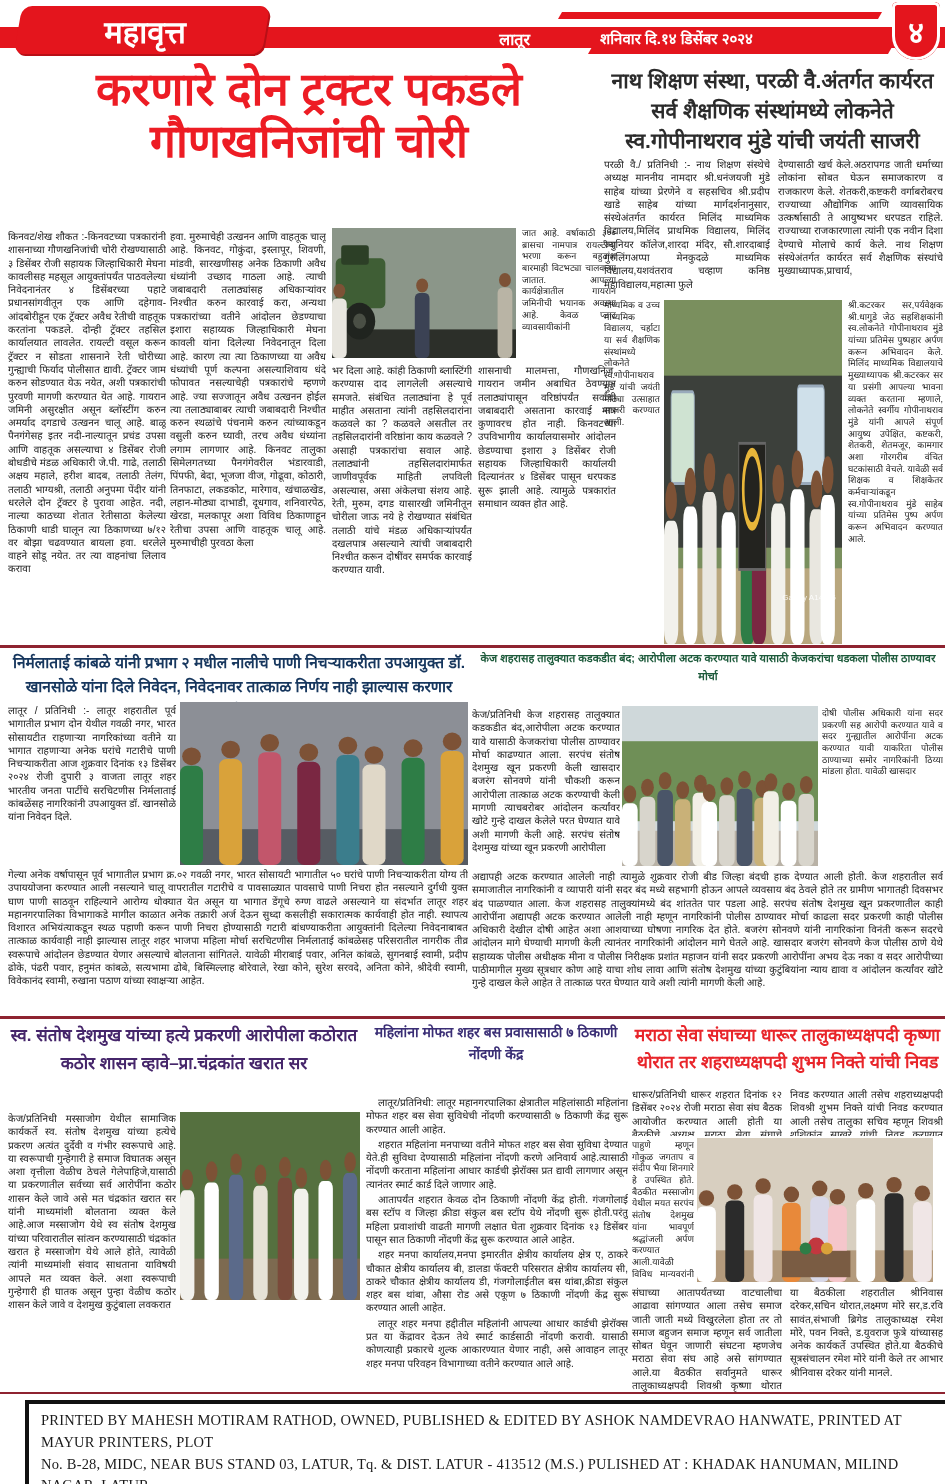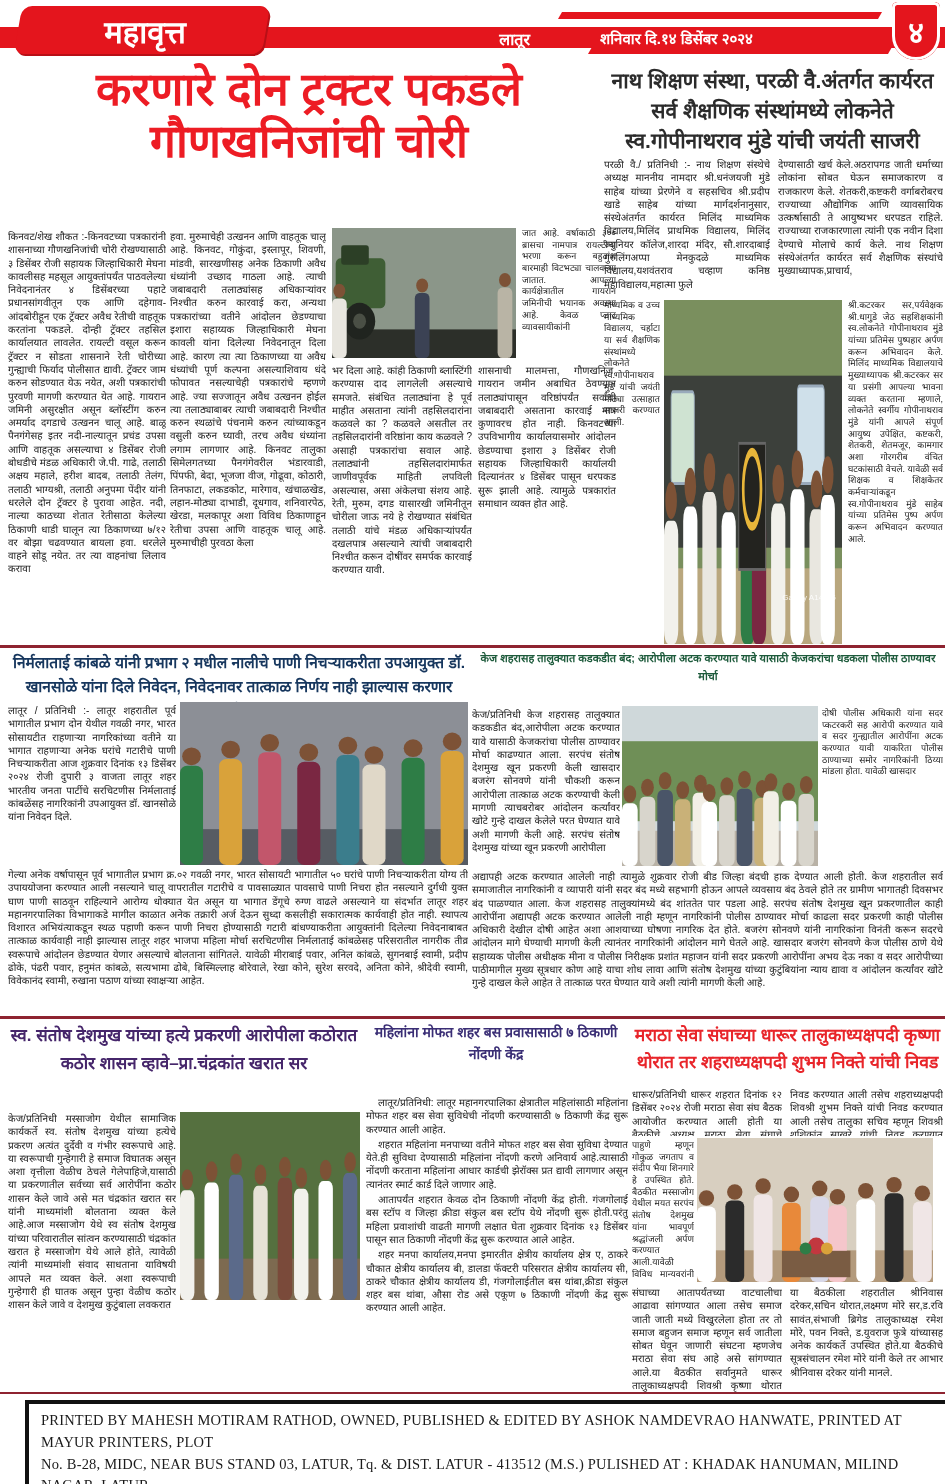--- a/index.html
+++ b/index.html
@@ -173,21 +173,21 @@
         <circle cx="143" cy="62" r="6.5" fill="#7d5236"></circle>
         <rect x="135" y="69" width="16" height="51" rx="5" fill="#c9b178"></rect>
         <circle cx="152" cy="57" r="6.5" fill="#7d5236"></circle>
         <rect x="144" y="64" width="16" height="56" rx="5" fill="#f2efe6"></rect>
         <circle cx="170" cy="64" r="6.5" fill="#7d5236"></circle>
         <rect x="162" y="71" width="16" height="49" rx="5" fill="#ffffff"></rect>
         <circle cx="188" cy="59" r="6.5" fill="#7d5236"></circle>
         <rect x="180" y="66" width="16" height="54" rx="5" fill="#d8d5cc"></rect>
       </svg>
     </div>
-  <div class="abs bd-s" style="left:822px;top:708px;width:121px;height:158px;">दोषी पोलीस अधिकारी यांना सदर प्कटरकरी सह आरोपी करण्यात यावे व सदर गुन्ह्यातील आरोपींना अटक करण्यात यावी याकरिता पोलीस ठाण्याच्या समोर नागरिकांनी ठिय्या मांडला होता. यावेळी खासदार</div>
+  <div class="abs bd-s" style="left:822px;top:708px;width:121px;height:158px;">दोषी पोलीस अधिकारी यांना सदर प्रकरणी सह आरोपी करण्यात यावे व सदर गुन्ह्यातील आरोपींना अटक करण्यात यावी याकरिता पोलीस ठाण्याच्या समोर नागरिकांनी ठिय्या मांडला होता. यावेळी खासदार</div>
   <div class="abs bd" style="left:472px;top:870px;width:471px;height:144px;">अद्यापही अटक करण्यात आलेली नाही त्यामुळे शुक्रवार रोजी बीड जिल्हा बंदची हाक देण्यात आली होती. केज शहरातील सर्व समाजातील नागरिकांनी व व्यापारी यांनी सदर बंद मध्ये सहभागी होऊन आपले व्यवसाय बंद ठेवले होते तर ग्रामीण भागातही दिवसभर बंद पाळण्यात आला. केज शहरासह तालुक्यांमध्ये बंद शांततेत पार पडला आहे. सरपंच संतोष देशमुख खून प्रकरणातील काही आरोपींना अद्यापही अटक करण्यात आलेली नाही म्हणून नागरिकांनी पोलीस ठाण्यावर मोर्चा काढला सदर प्रकरणी काही पोलीस अधिकारी देखील दोषी आहेत अशा आशयाच्या घोषणा नागरिक देत होते. बजरंग सोनवणे यांनी नागरिकांना विनंती करून सदरचे आंदोलन मागे घेण्याची मागणी केली त्यानंतर नागरिकांनी आंदोलन मागे घेतले आहे. खासदार बजरंग सोनवणे केज पोलीस ठाणे येथे सहाय्यक पोलीस अधीक्षक मीना व पोलीस निरीक्षक प्रशांत महाजन यांनी सदर प्रकरणी आरोपींना अभय देऊ नका व सदर आरोपीच्या पाठीमागील मुख्य सूत्रधार कोण आहे याचा शोध लावा आणि संतोष देशमुख यांच्या कुटुंबियांना न्याय द्यावा व आंदोलन कर्त्यांवर खोटे गुन्हे दाखल केले आहेत ते तात्काळ परत घेण्यात यावे अशी त्यांनी मागणी केली आहे.</div>
 
   <div class="abs rule" style="top:1016px;"></div>
 
   <div class="abs hl hl-purple" style="left:8px;top:1022px;width:352px;">स्व. संतोष देशमुख यांच्या हत्ये प्रकरणी आरोपीला कठोरात कठोर शासन व्हावे–प्रा.चंद्रकांत खरात सर</div>
   <div class="abs bd" style="left:8px;top:1112px;width:168px;height:282px;">केज/प्रतिनिधी मस्साजोग येथील सामाजिक कार्यकर्ते स्व. संतोष देशमुख यांच्या हत्येचे प्रकरण अत्यंत दुर्देवी व गंभीर स्वरूपाचे आहे. या स्वरूपाची गुन्हेगारी हे समाज विघातक असून अशा वृत्तीला वेळीच ठेचले गेलेपाहिजे,यासाठी या प्रकरणातील सर्वच्या सर्व आरोपींना कठोर शासन केले जावे असे मत चंद्रकांत खरात सर यांनी माध्यमांशी बोलताना व्यक्त केले आहे.आज मस्साजोग येथे स्व संतोष देशमुख यांच्या परिवारातील सांत्वन करण्यासाठी चंद्रकांत खरात हे मस्साजोग येथे आले होते, त्यावेळी त्यांनी माध्यमांशी संवाद साधताना याविषयी आपले मत व्यक्त केले. अशा स्वरूपाची गुन्हेगारी ही घातक असून पुन्हा वेळीच कठोर शासन केले जावे व देशमुख कुटुंबाला लवकरात</div>
   <div class="abs photo" style="left:180px;top:1112px;width:180px;height:188px;">
       <svg viewBox="0 0 200 120" preserveAspectRatio="none" xmlns="http://www.w3.org/2000/svg">
         <rect width="200" height="120" fill="#55703f"></rect>
         <rect y="93.60000000000001" width="200" height="26.4" fill="#7d6a50"></rect>
@@ -209,20 +209,21 @@
         <rect x="181" y="39" width="16" height="81" rx="5" fill="#5b6a8a"></rect>
       </svg>
     </div>
 
   <div class="abs hl hl-indigo" style="left:366px;top:1022px;width:260px;">महिलांना मोफत शहर बस प्रवासासाठी ७ ठिकाणी नोंदणी केंद्र</div>
   <div class="abs bd" style="left:366px;top:1096px;width:262px;height:298px;">
     <p class="para">लातूर/प्रतिनिधी: लातूर महानगरपालिका क्षेत्रातील महिलांसाठी महिलांना मोफत शहर बस सेवा सुविधेची नोंदणी करण्यासाठी ७ ठिकाणी केंद्र सुरू करण्यात आली आहेत.</p>
     <p class="para">शहरात महिलांना मनपाच्या वतीने मोफत शहर बस सेवा सुविधा देण्यात येते.ही सुविधा देण्यासाठी महिलांना नोंदणी करणे अनिवार्य आहे.त्यासाठी नोंदणी करताना महिलांना आधार कार्डची झेरॉक्स प्रत द्यावी लागणार असून त्यानंतर स्मार्ट कार्ड दिले जाणार आहे.</p>
     <p class="para">आतापर्यंत शहरात केवळ दोन ठिकाणी नोंदणी केंद्र होती. गंजगोलाई बस स्टॉप व जिल्हा क्रीडा संकुल बस स्टॉप येथे नोंदणी सुरू होती.परंतु महिला प्रवाशांची वाढती मागणी लक्षात घेता शुक्रवार दिनांक १३ डिसेंबर पासून सात ठिकाणी नोंदणी केंद्र सुरू करण्यात आले आहेत.</p>
     <p class="para">शहर मनपा कार्यालय,मनपा इमारतीत क्षेत्रीय कार्यालय क्षेत्र ए, ठाकरे चौकात क्षेत्रीय कार्यालय बी, डालडा फॅक्टरी परिसरात क्षेत्रीय कार्यालय सी, ठाकरे चौकात क्षेत्रीय कार्यालय डी, गंजगोलाईतील बस थांबा,क्रीडा संकुल शहर बस थांबा, औसा रोड असे एकूण ७ ठिकाणी नोंदणी केंद्र सुरू करण्यात आली आहेत.</p>
+    <p class="para">लातूर शहर मनपा हद्दीतील महिलांनी आपल्या आधार कार्डची झेरॉक्स प्रत या केंद्रावर देऊन तेथे स्मार्ट कार्डसाठी नोंदणी करावी. यासाठी कोणत्याही प्रकारचे शुल्क आकारण्यात येणार नाही, असे आवाहन लातूर शहर मनपा परिवहन विभागाच्या वतीने करण्यात आले आहे.</p>
   </div>
 
   <div class="abs hl hl-red" style="left:632px;top:1022px;width:311px;">मराठा सेवा संघाच्या धारूर तालुकाध्यक्षपदी कृष्णा थोरात तर शहराध्यक्षपदी शुभम निक्ते यांची निवड</div>
   <div class="abs bd" style="left:632px;top:1088px;width:150px;height:48px;">धारूर/प्रतिनिधी धारूर शहरात दिनांक १२ डिसेंबर २०२४ रोजी मराठा सेवा संघ बैठक आयोजीत करण्यात आली होती या बैठकीचे अध्यक्ष मराठा सेवा संघाचे जिल्हाध्यक्ष नागनाथ जाधव हे होते तर प्रमुख</div>
   <div class="abs bd" style="left:790px;top:1088px;width:153px;height:48px;">निवड करण्यात आली तसेच शहराध्यक्षपदी शिवश्री शुभम निक्ते यांची निवड करण्यात आली तसेच तालुका सचिव म्हणून शिवश्री शशिकांत साखरे यांची निवड करण्यात आली.</div>
   <div class="abs bd-s" style="left:632px;top:1140px;width:62px;height:140px;">पाहुणे म्हणून गोकुळ जगताप व संदीप भैया शिनगारे हे उपस्थित होते. बैठकीत मस्साजोग येथील मयत सरपंच संतोष देशमुख यांना भावपूर्ण श्रद्धांजली अर्पण करण्यात आली.यावेळी विविध मान्यवरांनी आपापले मनोगत व्यक्त केले याप्रसंगी मराठा सेवा</div>
   <div class="abs photo" style="left:697px;top:1138px;width:236px;height:144px;">
       <svg viewBox="0 0 200 120" preserveAspectRatio="none" xmlns="http://www.w3.org/2000/svg">
         <rect width="200" height="120" fill="#d8cfc0"></rect>
         <rect y="93.60000000000001" width="200" height="26.4" fill="#b39a7c"></rect>

